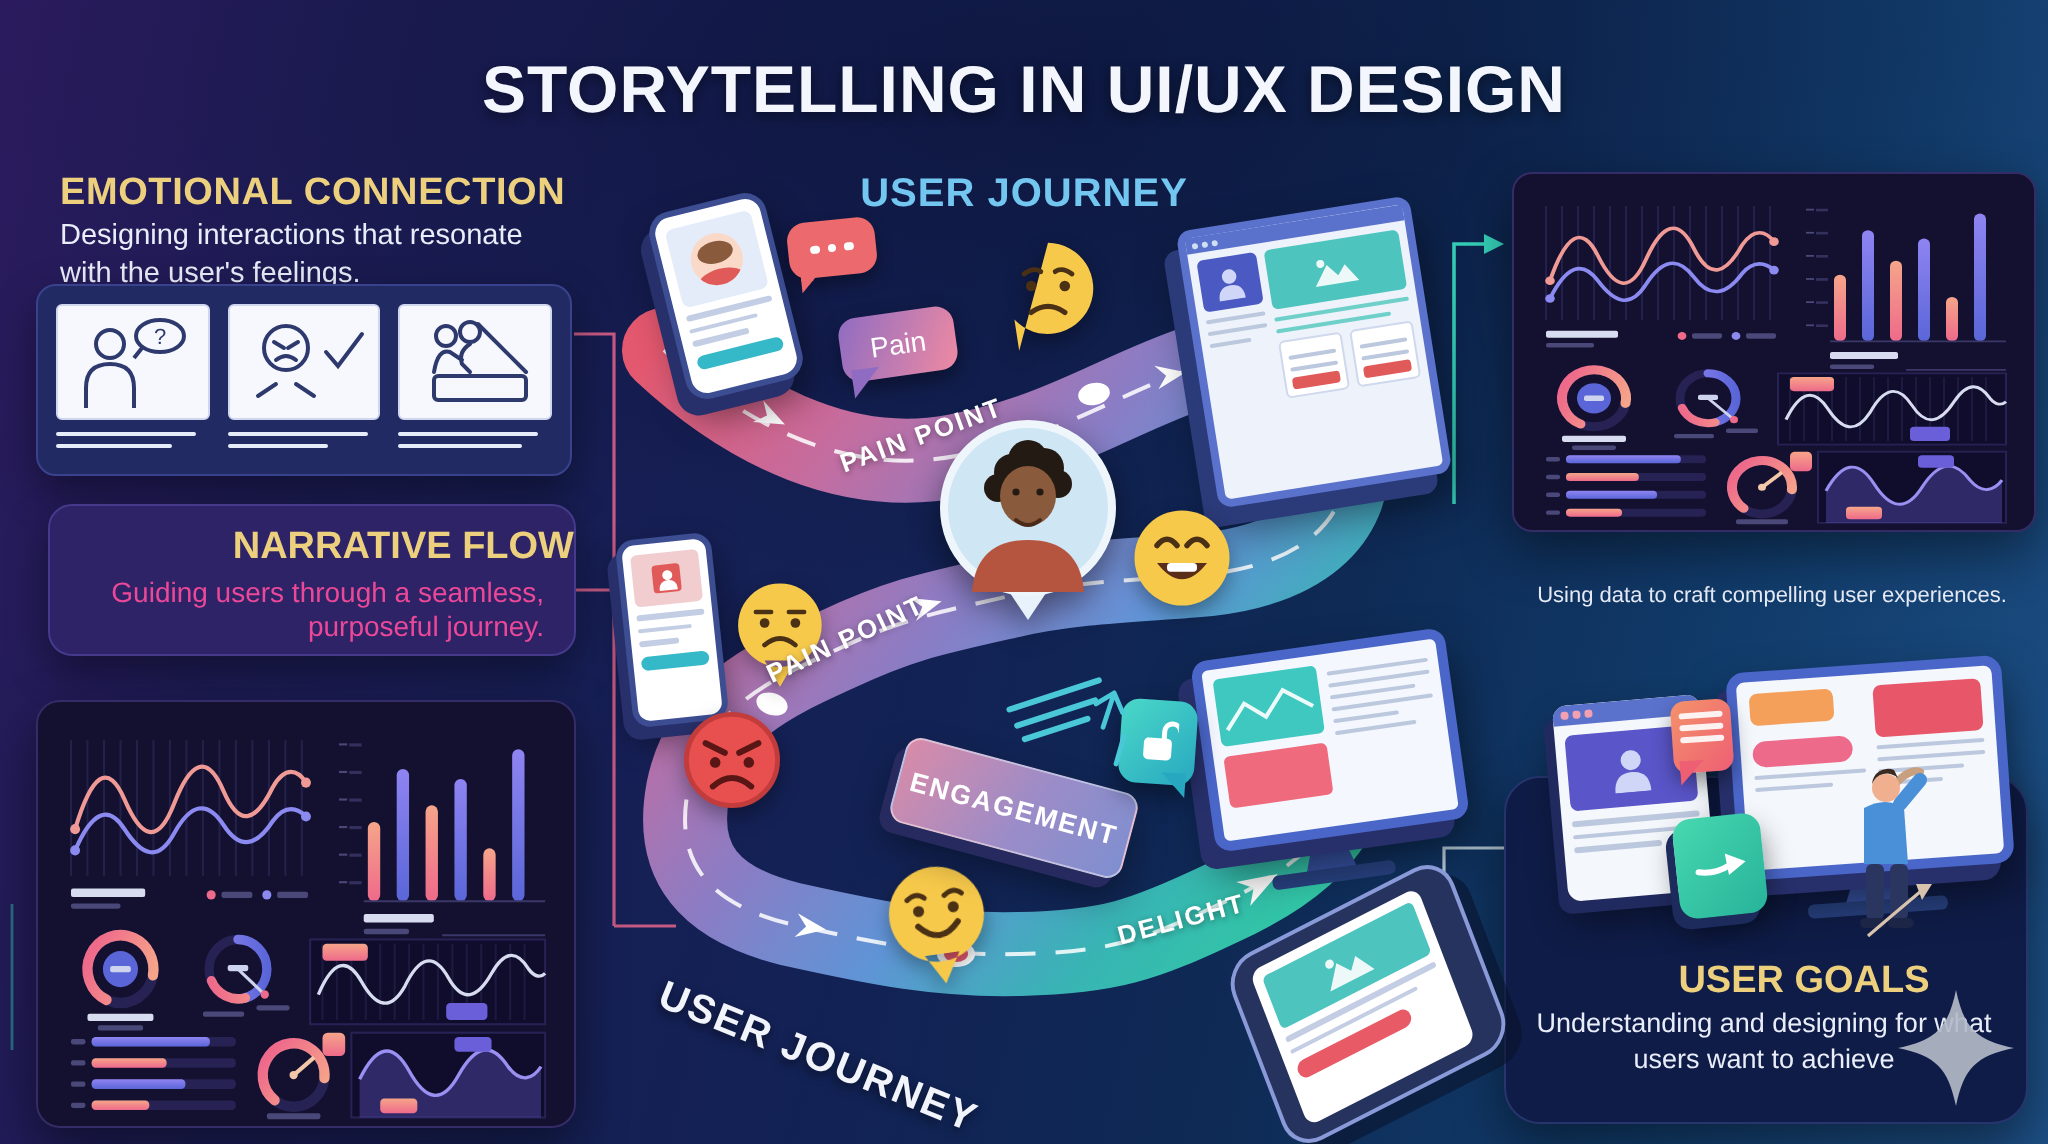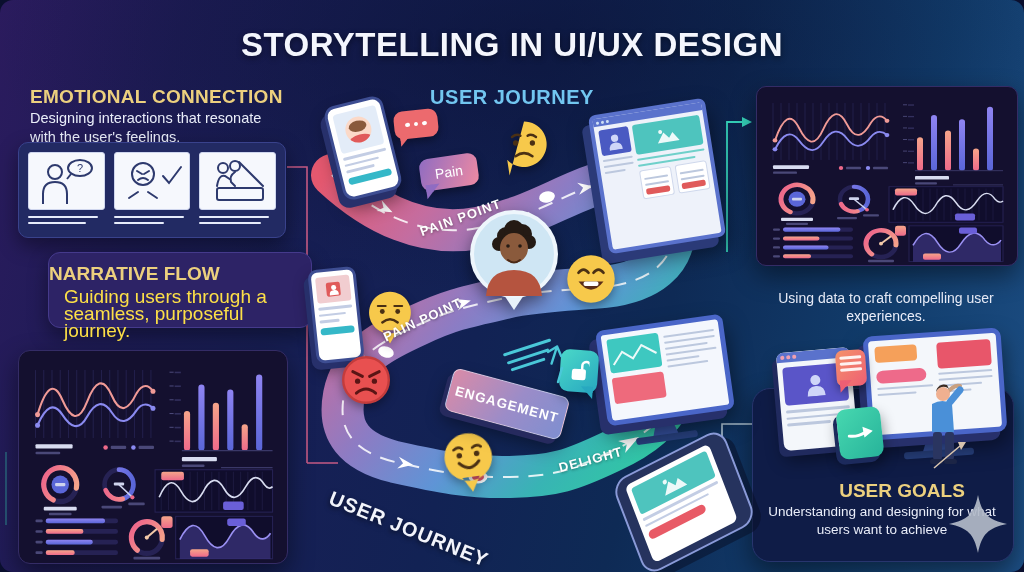--- a/index.html
+++ b/index.html
@@ -1,49 +1,49 @@
 <!DOCTYPE html>
 <html><head>
 <meta charset="utf-8">
 <style>
   html,body{margin:0;padding:0;background:#0a0f2e;}
   .stage{position:relative;width:1024px;height:572px;overflow:hidden;
     font-family:"Liberation Sans",sans-serif;
     background:
       radial-gradient(900px 420px at 52% 8%, rgba(10,16,50,.55), rgba(10,16,50,0) 60%),
-      linear-gradient(104deg,#2b1b5e 0%,#1e1c56 16%,#171f55 32%,#122254 48%,#0e2a55 64%,#113c6b 82%,#1d4f85 100%); border-radius: 13px;}
+      linear-gradient(104deg,#2b1b5e 0%,#1e1c56 16%,#171f55 32%,#122254 48%,#0e2a55 64%,#113c6b 82%,#1d4f85 100%);}
   .abs{position:absolute;}
   
   .title{left:0;top:26px;width:1024px;text-align:center;font-size:33px;font-weight:800;
     letter-spacing:.5px;color:#f4f6fd;text-shadow:0 2px 6px rgba(0,0,0,.45);}
   .uj-top{left:412px;top:86px;width:200px;text-align:center;font-size:20px;font-weight:800;
     letter-spacing:.5px;color:#72c6f0;}
   .gold{color:#ecd07e;font-weight:800;}
   .h-left{left:30px;top:86px;font-size:19px;letter-spacing:.3px;}
   .d-left{left:30px;top:109px;width:258px;font-size:14.5px;line-height:19px;color:#e9edf9;}
   .h-dd{left:756px;top:268px;width:260px;text-align:center;font-size:18px;}
-  .d-dd{left:762px;top:290px;width:248px;text-align:center;font-size:14px;line-height:17.5px;color:#e9edf9;}
+  .d-dd{left:762px;top:290px;width:248px;text-align:center;font-size:11px;line-height:17.5px;color:#e9edf9;}
   .h-ug{left:752px;top:480px;width:260px;text-align:center;font-size:19px;z-index:6;padding-left:20px;}
   .d-ug{left:766px;top:503px;width:232px;text-align:center;font-size:13.5px;line-height:17.5px;color:#e9edf9;z-index:6;}
   .uj-bottom{left:330px;top:486px;white-space:nowrap;font-size:20px;font-weight:800;letter-spacing:1px;
     color:#f2f4fb;transform:rotate(22deg);transform-origin:left center;text-shadow:0 2px 5px rgba(0,0,0,.5);z-index:5;}
   
   .panel{background:#14102f;border:1px solid #342c66;border-radius:12px;box-shadow:0 10px 26px rgba(0,0,0,.45);}
   .sketch-panel{left:18px;top:142px;width:268px;height:96px;background:#222a63;border-radius:10px;
     border:1px solid #39428c;box-shadow:0 8px 20px rgba(0,0,0,.4);padding:9px 9px 0 9px;box-sizing:border-box;z-index:3;}
   .sketch-row{display:flex;gap:9px;}
   .sk-card{width:77px;height:56px;background:#f6f8fd;border-radius:3px;border:1px solid #cfd6ee;
     display:flex;align-items:center;justify-content:center;}
   .sk-lines{display:flex;gap:9px;margin-top:6px;}
   .sk-lines>div{width:77px;}
   .sk-lines i{display:block;height:2px;background:#e7ecfb;border-radius:1px;margin-bottom:4px;}
   .narr-box{left:24px;top:252px;width:262px;height:74px;background:#2d2366;border-radius:12px;
-    border:1px solid #453a8c;box-shadow:0 8px 20px rgba(0,0,0,.4);text-align:left;z-index:3;margin-left:24px;}
+    border:1px solid #453a8c;box-shadow:0 8px 20px rgba(0,0,0,.4);text-align:right;z-index:3;}
   .narr-box .hd{margin-top:10px;font-size:19px;}
-  .narr-box .ds{margin:3px auto 0;width:232px;font-size:19px;line-height:17px;color:#fde047;}
+  .narr-box .ds{margin:3px auto 0;width:232px;font-size:14px;line-height:17px;color:#ec4899;}
   .dash-bl{left:18px;top:350px;width:268px;height:212px;z-index:3;}
   .dash-tr{left:756px;top:86px;width:260px;height:178px;z-index:3;border-radius:10px;}
   .dash-bl svg,.dash-tr svg{display:block;width:100%;height:100%;}
   .goals-panel{left:752px;top:388px;width:260px;height:172px;background:#0f1c47;border:1px solid #27356e;
     border-radius:18px;box-shadow:0 10px 26px rgba(0,0,0,.45);z-index:4;}
   
   .road-label{white-space:nowrap;font-weight:800;color:#fff;letter-spacing:1.2px;font-size:13px;
     text-shadow:0 1px 3px rgba(0,0,0,.4);z-index:5;}
   .pp1{left:418px;top:210px;transform:rotate(-20deg);}
   .pp2{left:380px;top:312px;transform:rotate(-25deg);}

